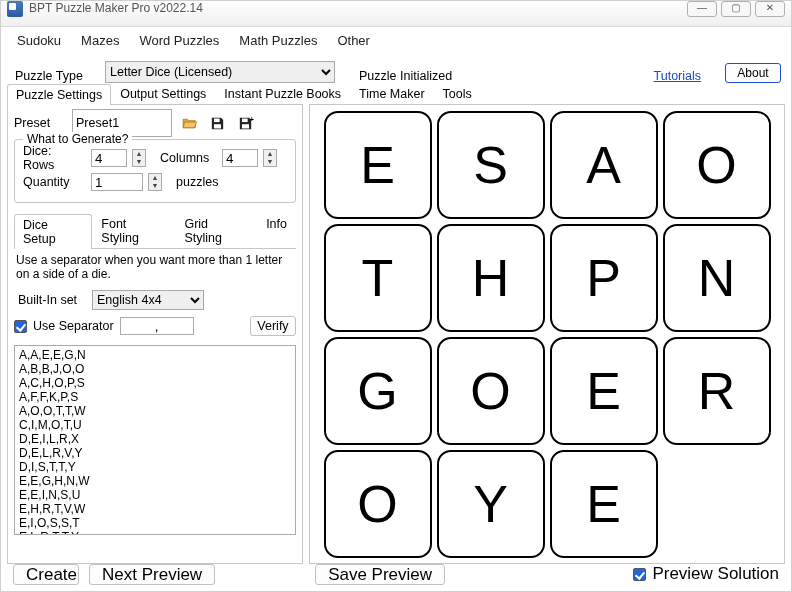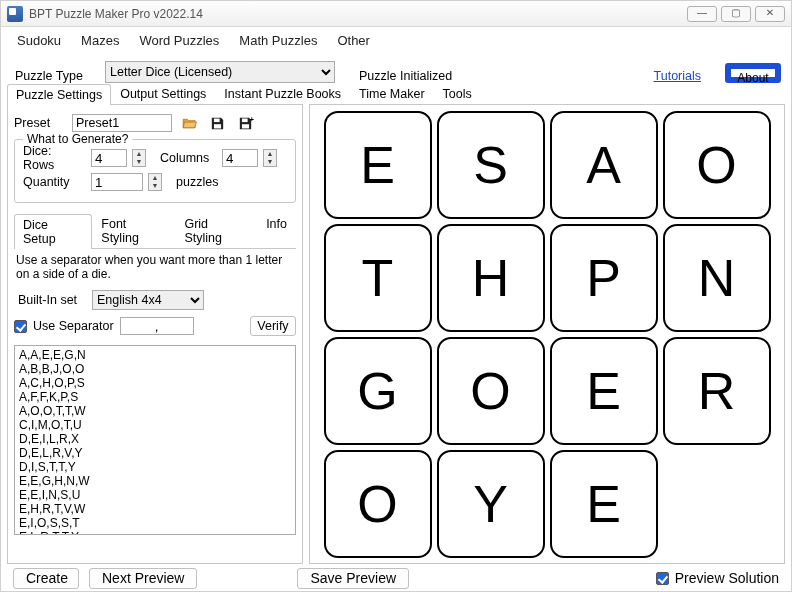--- a/index.html
+++ b/index.html
@@ -11,21 +11,20 @@
     width: 792px;
     height: 592px;
     overflow: hidden;
     border: 1px solid #d0d0d0;
   }
   .titlebar {
     height: 26px;
     background: linear-gradient(#fdfdfd,#f0f0f0);
     border-bottom: 1px solid #d8d8d8;
     display: flex;
-    align-items: center;
     padding: 0 6px;
     position: relative;
   }
   .titlebar .app-icon {
     width: 16px; height: 16px;
     background: linear-gradient(#4a7bc0,#2a5a9f);
     margin-right: 6px;
     border-radius: 2px;
     position: relative;
   }
@@ -71,21 +70,21 @@
   .toprow .lbl-pt { width: 86px; padding-left:4px;}
   .toprow select {
     width: 230px; height: 22px;
     font-size: 12.5px;
     border: 1px solid #aaa;
   }
   .toprow .status { margin-left: 16px; flex: 1; }
   .toprow .tutorials { color: #1a4dc0; text-decoration: underline; margin-right: 16px; cursor: pointer; }
   .toprow .about-btn {
     width: 56px; height: 20px;
-    border: 6px solid #1d4ed8;
+    border: 1px solid #1d4ed8;
     border-radius: 3px;
     background: #fdfdfd;
     font-size: 12px;
     text-align: center;
     line-height: 18px;
   }
   
   .main-tabs {
     display: flex;
     gap: 0;
@@ -115,21 +114,21 @@
   .leftpanel {
     width: 296px;
     border: 1px solid #c7c7c7;
     margin: 0 4px 0 6px;
     padding: 6px 6px 0 6px;
     font-size: 12.5px;
     position: relative;
   }
   .row { display: flex; align-items: center; height: 24px; gap: 6px; }
   .preset-input {
-    width: 100px; height: 18px;
+    width: 100px; height: 28px;
     border: 1px solid #aaa;
     font-size: 12.5px;
     padding: 0 3px;
   }
   .icon-btn {
     width: 22px; height: 22px;
     display: inline-flex;
     justify-content: center;
     align-items: center;
   }
@@ -267,24 +266,24 @@
     display: flex;
     justify-content: center;
     align-items: center;
     font-size: 52px;
     font-family: Arial, sans-serif;
   }
   
   .bottombar {
     height: 28px;
     display: flex;
-    align-items: center;
+    align-items: flex-start;
     padding: 0 12px;
     gap: 10px;
-    font-size: 14px;
+    font-size: 17px;
   }
   .bbtn {
     height: 21px;
     border: 1px solid #c0c0c0;
     border-radius: 3px;
     background: #fdfdfd;
     padding: 0 12px;
     line-height: 19px;
     text-align: center;
   }

